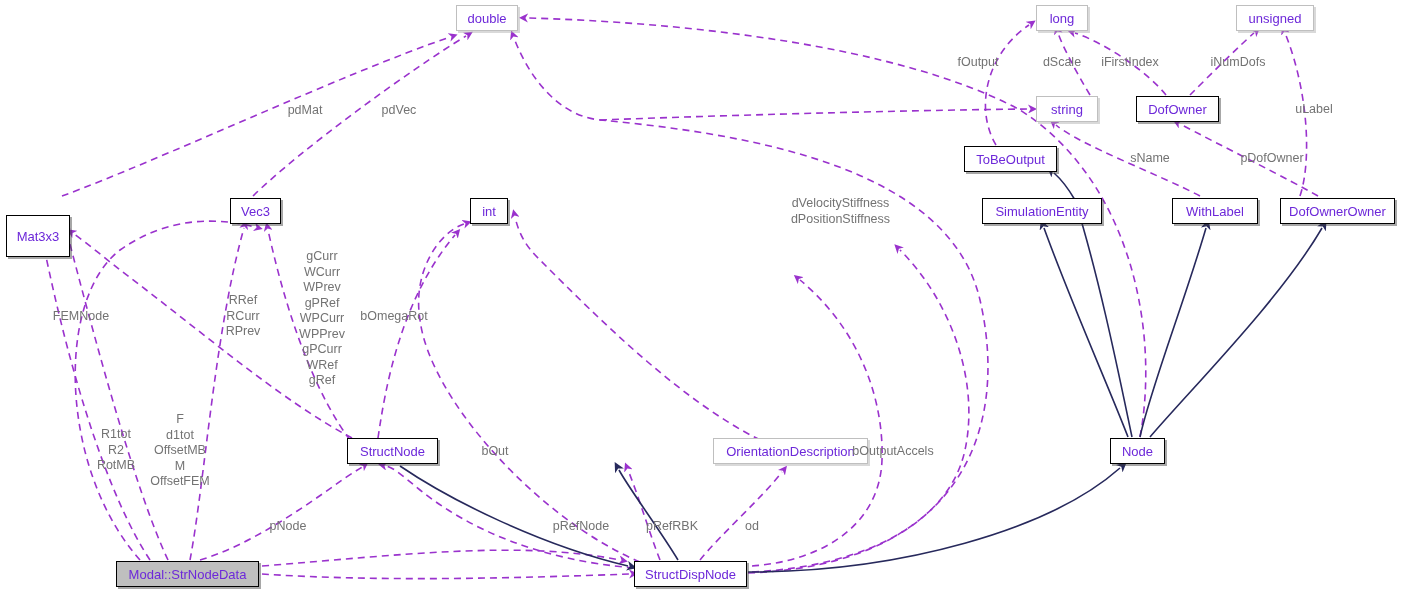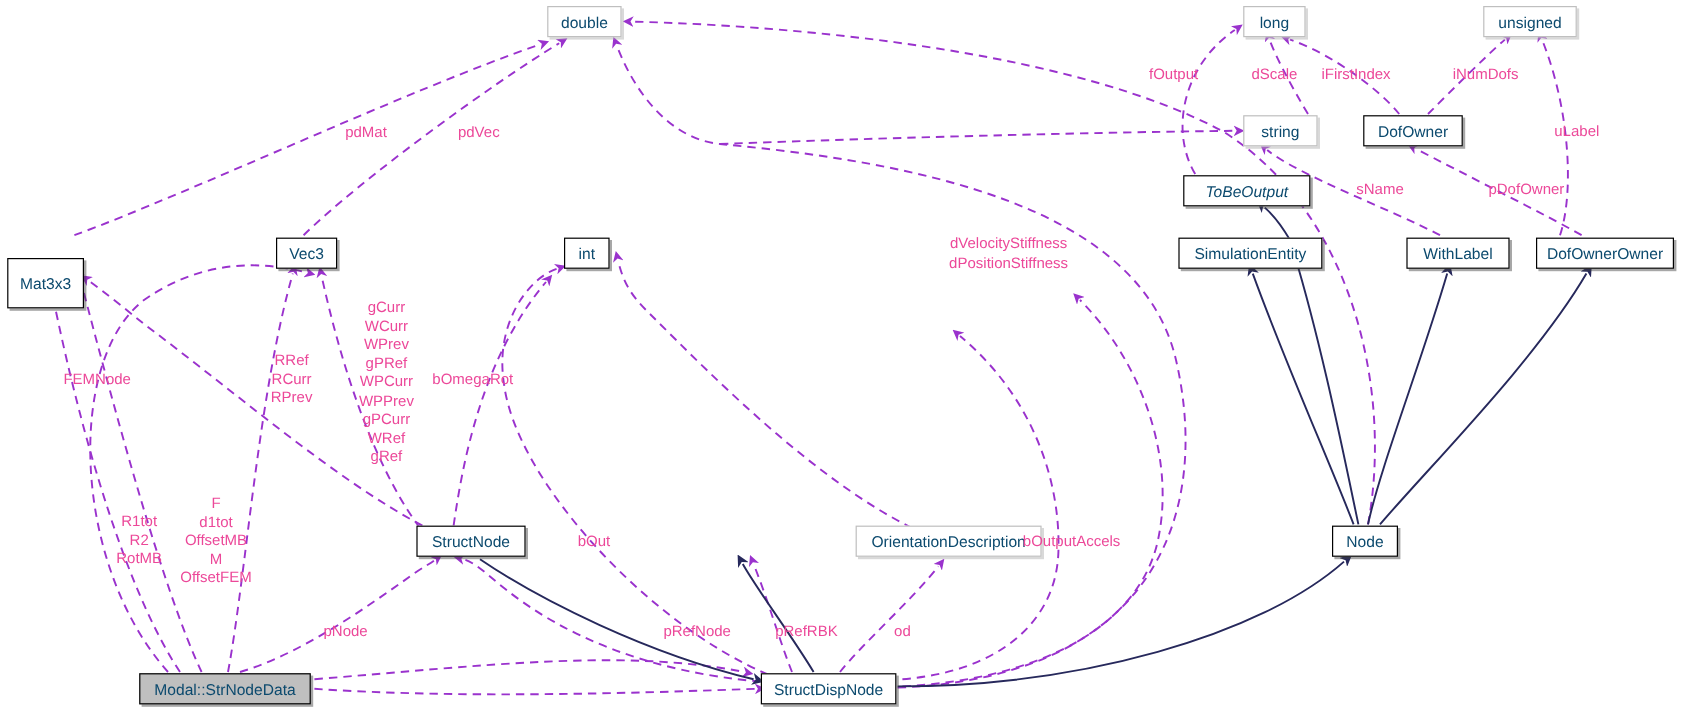--- a/index.html
+++ b/index.html
@@ -34,41 +34,41 @@
     stroke-width: 1.6;
   }
   .node-box {
     position: absolute;
     box-sizing: border-box;
     background: #ffffff;
     display: flex;
     align-items: center;
     justify-content: center;
     font-size: 13px;
-    color: #0c4a6e;
+    color: #6d28d9;
     white-space: nowrap;
     line-height: 1;
   }
   .node-box.solid {
     border: 1px solid #000000;
     box-shadow: 2px 2px 0 0 rgba(60,60,60,0.45);
   }
   .node-box.light {
     border: 1px solid #bfbfbf;
     box-shadow: 2px 2px 0 0 rgba(170,170,170,0.45);
   }
   .node-box.highlight {
     border: 1px solid #000000;
     background: #bfbfbf;
     box-shadow: 2px 2px 0 0 rgba(60,60,60,0.45);
   }
   .edge-label {
     position: absolute;
     font-size: 12.5px;
-    color: #ec4899;
+    color: #737373;
     white-space: pre;
     line-height: 15.5px;
     text-align: center;
     background: transparent;
   }
 </style>
 </head>
 <body>
 
 <div id="diagram-root">
@@ -155,21 +155,21 @@
 
     <path class="edge-inherit" marker-end="url(#arrow-inherit)" d="M 678,560 C 660,530 630,490 619,470"></path>
 
   </svg>
 
   <div class="node-box light" style="left:456px; top:5px;   width:62px;  height:26px;">double</div>
   <div class="node-box light" style="left:1036px;top:5px;   width:52px;  height:26px;">long</div>
   <div class="node-box light" style="left:1236px;top:5px;   width:78px;  height:26px;">unsigned</div>
   <div class="node-box light" style="left:1036px;top:96px;  width:62px;  height:26px;">string</div>
   <div class="node-box solid" style="left:1136px;top:96px;  width:83px;  height:26px;">DofOwner</div>
-  <div class="node-box solid" style="left:986px; top:146px; width:106px;  height:26px;font-style:italic;">ToBeOutput</div>
+  <div class="node-box solid" style="left:964px; top:146px; width:93px;  height:26px;">ToBeOutput</div>
   <div class="node-box solid" style="left:6px;   top:215px; width:64px;  height:42px;">Mat3x3</div>
   <div class="node-box solid" style="left:230px; top:198px; width:51px;  height:26px;">Vec3</div>
   <div class="node-box solid" style="left:470px; top:198px; width:38px;  height:26px;">int</div>
   <div class="node-box solid" style="left:982px; top:198px; width:120px; height:26px;">SimulationEntity</div>
   <div class="node-box solid" style="left:1172px;top:198px; width:86px;  height:26px;">WithLabel</div>
   <div class="node-box solid" style="left:1280px;top:198px; width:115px; height:26px;">DofOwnerOwner</div>
   <div class="node-box solid" style="left:347px; top:438px; width:91px;  height:26px;">StructNode</div>
   <div class="node-box light" style="left:713px; top:438px; width:155px; height:26px;">OrientationDescription</div>
   <div class="node-box solid" style="left:1110px;top:438px; width:55px;  height:26px;">Node</div>
   <div class="node-box highlight" style="left:116px; top:561px; width:143px; height:26px;">Modal::StrNodeData</div>

